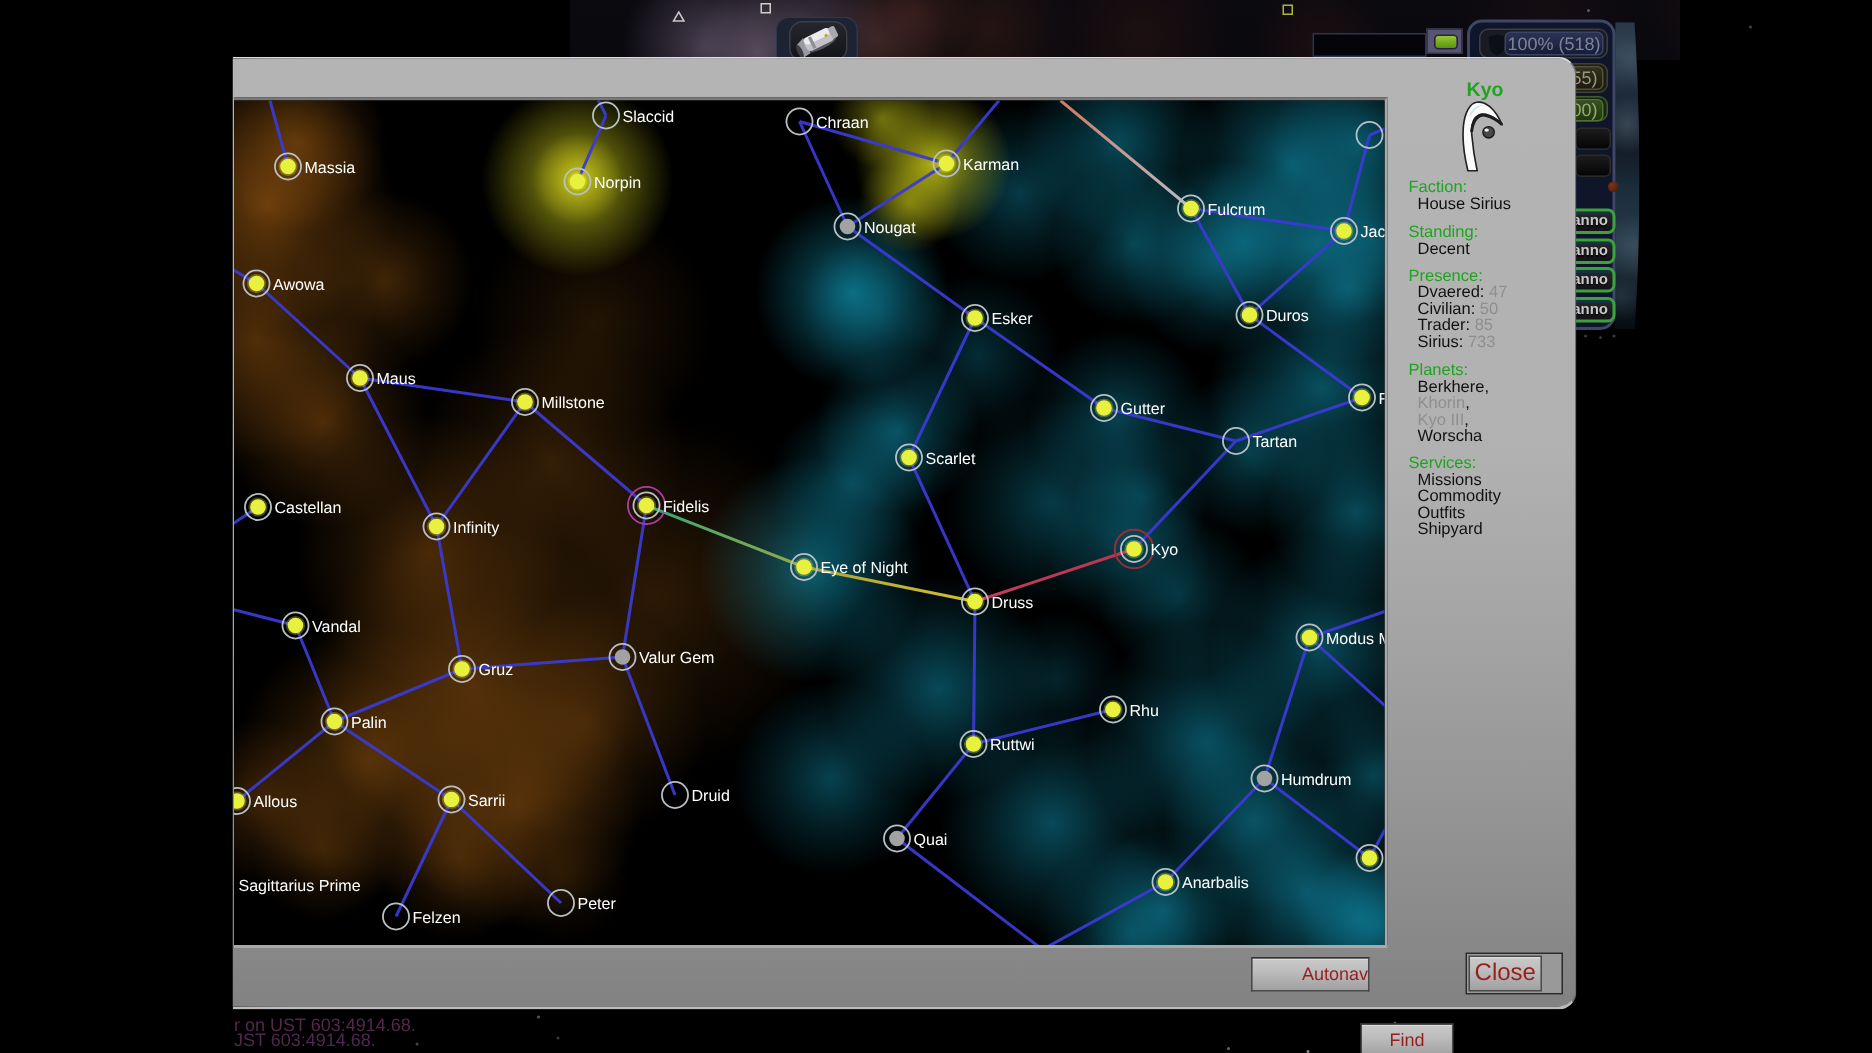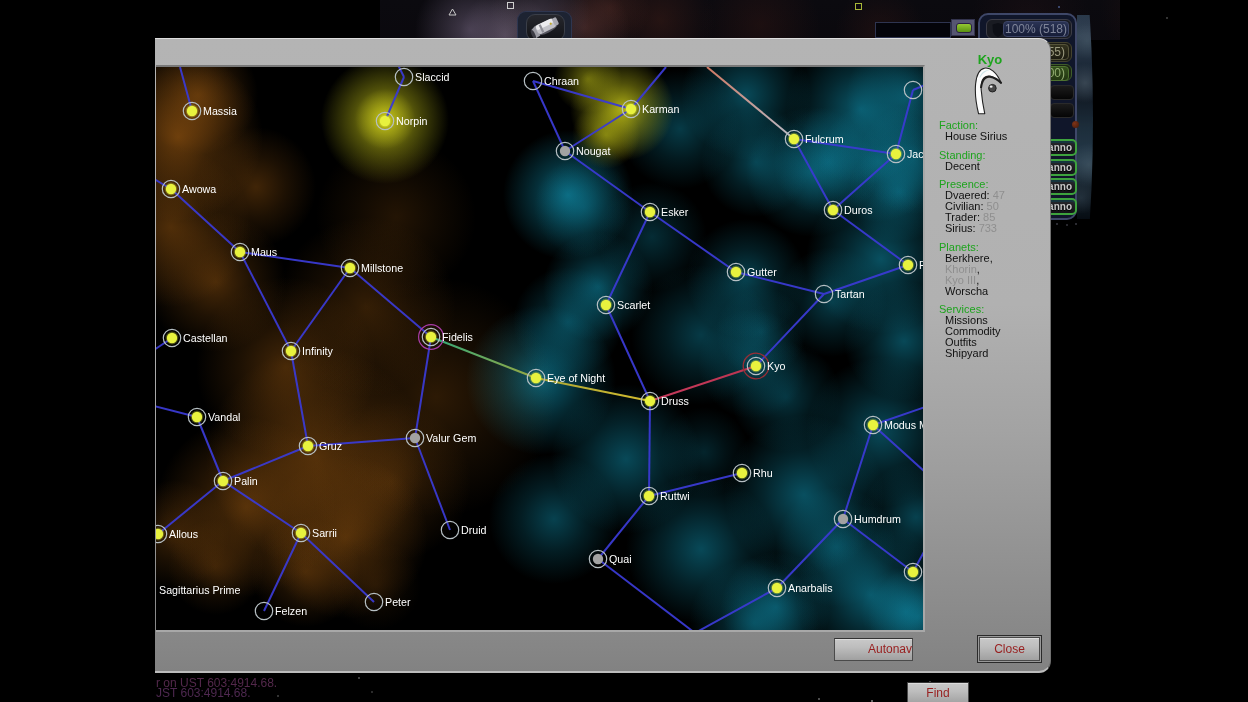--- a/index.html
+++ b/index.html
@@ -129,21 +129,21 @@
 #sidetxt{position:absolute;left:14px;top:81px;font-size:11px;line-height:11px;color:#111;}
 #sidetxt p{margin:0 0 7.6px 0;}
 .grn{color:#1ea41e;}
 .gry{color:#8f8f8f;}
 .ind{padding-left:6px;}
 
 .btn{position:absolute;height:23px;background:linear-gradient(#c9c9c9,#a0a0a0);border:1px solid #4a4a4a;border-top-color:#333;box-sizing:border-box;box-shadow:inset 0 1px 0 #dcdcdc;color:#981e1e;font-size:12px;text-align:center;line-height:21px;}
 #bauto{left:679px;top:599px;width:79px;background:linear-gradient(#c9c9c9 0%,#bdbdbd 40%,#a0a0a0 100%);text-align:right;}
 #bfind{left:752px;top:599px;width:62px;background:linear-gradient(#c9c9c9 0%,#bdbdbd 40%,#a0a0a0 100%);margin-top:44px;}
 #bcloseo{position:absolute;left:822px;top:596px;width:65px;height:28px;border:1px solid #2a2a2a;background:#999;box-sizing:border-box;}
-#bclose{position:absolute;left:1px;top:1px;width:61px;height:24px;background:linear-gradient(#c9c9c9 0%,#bdbdbd 40%,#a0a0a0 100%);border:1px solid #4a4a4a;box-sizing:border-box;box-shadow:inset 0 1px 0 #dcdcdc;color:#981e1e;font-size:12px;text-align:center;line-height:22px;}
+#bclose{position:absolute;left:1px;top:1px;width:49px;height:24px;background:linear-gradient(#c9c9c9 0%,#bdbdbd 40%,#a0a0a0 100%);border:1px solid #4a4a4a;box-sizing:border-box;box-shadow:inset 0 1px 0 #dcdcdc;color:#981e1e;font-size:16px;text-align:center;line-height:22px;}
 </style>
 </head>
 <body>
 <div id="topneb"></div>
 <div id="tri"><svg width="9" height="8">
       <polygon points="4.5,1 8,7 1,7" fill="none" stroke="#c8c8c8" stroke-width="1"></polygon>
     </svg></div>
 <div class="sq" style="left:507px;top:2px;width:7px;height:7px;border:1px solid #cfcfcf;"></div>
 <div class="sq" style="left:855px;top:3px;width:7px;height:7px;border:1px solid #a9b838;"></div>
 <div id="shipw">

